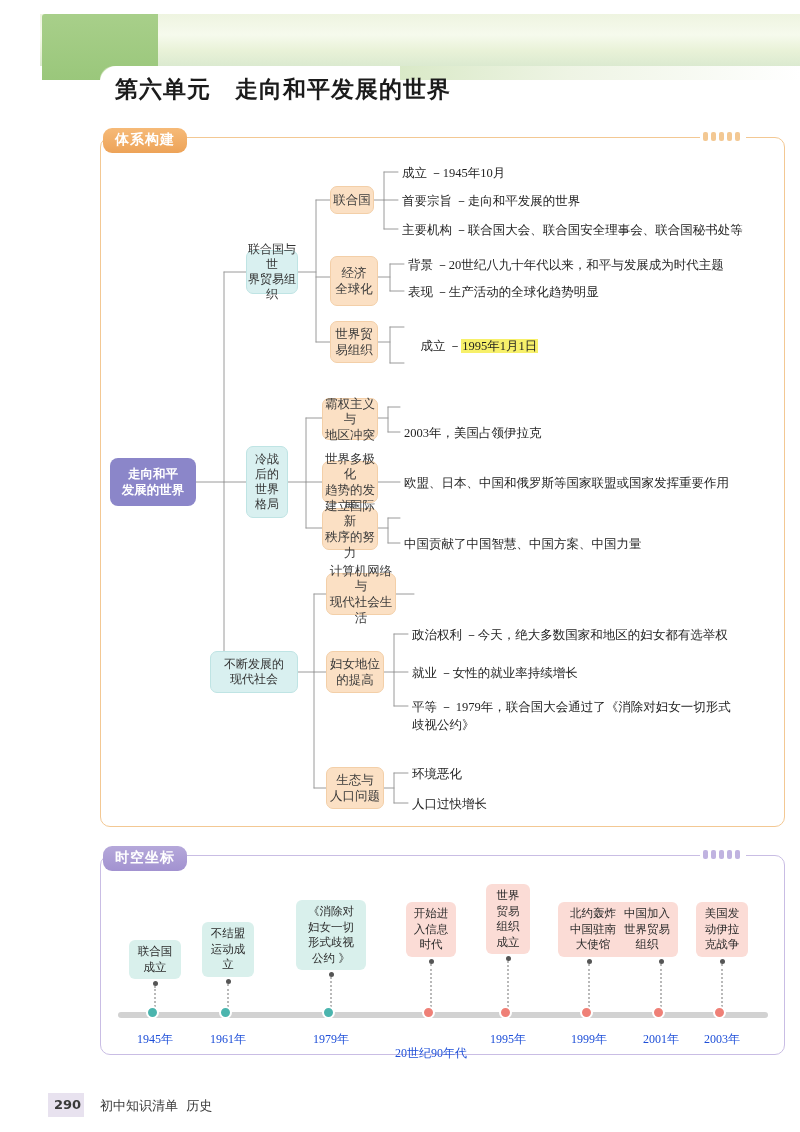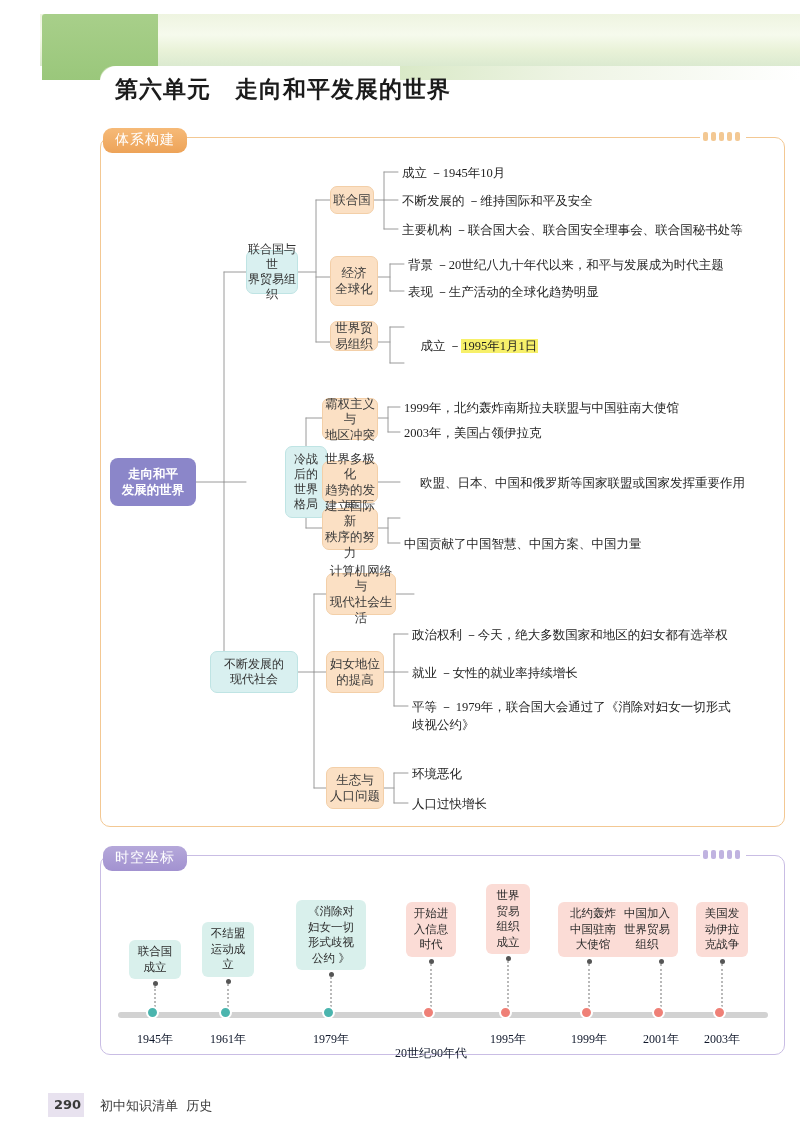--- a/index.html
+++ b/index.html
@@ -40,21 +40,21 @@
     position:absolute; left:115px; top:74px;
     font-family:"DejaVu Sans","Liberation Sans",sans-serif;
     font-weight:700; font-size:23px; color:#1b1b1b; letter-spacing:1px;
     white-space:pre;
   }
 
   
   .sec-badge {
     position:absolute; z-index:6;
     font-family:"DejaVu Sans","Liberation Sans",sans-serif;
-    font-weight:400; font-size:14px; color:#ffffff;
+    font-weight:700; font-size:14px; color:#ffffff;
     padding:3px 12px 4px; border-radius:9px; letter-spacing:1px;
     white-space:nowrap;
   }
   .sec-badge.orange { background:linear-gradient(180deg,#f6ba78 0%,#eda358 100%); }
   .sec-badge.purple { background:linear-gradient(180deg,#b5a8da 0%,#a292d0 100%); }
 
   
   .panel { position:absolute; border-radius:10px; background:#fff; }
   .panel.orange { border:1.6px solid #f3c893; }
   .panel.purple { border:1.6px solid #c9bde4; }
@@ -106,21 +106,21 @@
   .tl-tip { position:absolute; width:5px; height:5px; border-radius:50%; background:#555; z-index:3; }
   .tl-dot {
     position:absolute; width:13px; height:13px; border-radius:50%;
     border:2.5px solid #fff; z-index:4;
   }
   .tl-dot.teal { background:#4bb5ae; }
   .tl-dot.pink { background:#ef8077; }
   .tl-date {
     position:absolute; text-align:center;
     font-family:"Liberation Serif","DejaVu Serif",serif;
-    font-size:12px; color:#0f172a; white-space:nowrap; z-index:3;
+    font-size:12px; color:#1d4ed8; white-space:nowrap; z-index:3;
   }
 
   
   .foot-chip {
     position:absolute; left:48px; top:1093px; width:36px; height:24px;
     background:#e8e2ef;
   }
   .foot-num {
     position:absolute; left:54px; top:1097px;
     font-family:"DejaVu Sans","Liberation Sans",sans-serif;
@@ -230,46 +230,45 @@
   </div>
 
   <div class="node root" style="left:110px; top:458px; width:86px; height:48px;">走向和平
 发展的世界</div>
 
   <div class="node lvl2" style="left:246px; top:250px; width:52px; height:44px;">联合国与世
 界贸易组织</div>
   <div class="node lvl3" style="left:330px; top:186px; width:44px; height:28px;">联合国</div>
   <div class="node lvl3" style="left:330px; top:256px; width:48px; height:50px;">经济
 全球化</div>
-  <div class="node lvl3" style="left:330px; top:321px; width:48px; height:30px;">世界贸
+  <div class="node lvl3" style="left:330px; top:321px; width:48px; height:42px;">世界贸
 易组织</div>
 
   <div class="leaf" style="left:402px; top:164px;">成立 －1945年10月</div>
-  <div class="leaf" style="left:402px; top:192px;">不断发展的 －维持国际和平及安全</div>
+  <div class="leaf" style="left:402px; top:192px;">首要宗旨 －走向和平发展的世界</div>
   <div class="leaf" style="left:402px; top:221px;">主要机构 －联合国大会、联合国安全理事会、联合国秘书处等</div>
   <div class="leaf" style="left:408px; top:256px;">背景 －20世纪八九十年代以来，和平与发展成为时代主题</div>
   <div class="leaf" style="left:408px; top:283px;">表现 －生产活动的全球化趋势明显</div>
   <div class="leaf" style="left:408px; top:319px;">
     <span>成立 －</span><span class="hl">1995年1月1日</span>
   </div>
 
-  <div class="node lvl2" style="left:246px; top:446px; width:42px; height:72px;margin-left:39px;">冷战
+  <div class="node lvl2" style="left:246px; top:446px; width:42px; height:72px;">冷战
 后的
 世界
 格局</div>
   <div class="node lvl3" style="left:322px; top:398px; width:56px; height:42px;">霸权主义与
 地区冲突</div>
   <div class="node lvl3" style="left:322px; top:461px; width:56px; height:42px;">世界多极化
 趋势的发展</div>
   <div class="node lvl3" style="left:322px; top:508px; width:56px; height:42px;">建立国际新
 秩序的努力</div>
 
-  <div class="leaf" style="left:404px; top:399px;">1999年，北约轰炸南斯拉夫联盟与中国驻南大使馆</div>
   <div class="leaf" style="left:404px; top:424px;">2003年，美国占领伊拉克</div>
-  <div class="leaf" style="left:420px; top:474px;">欧盟、日本、中国和俄罗斯等国家联盟或国家发挥重要作用</div>
+  <div class="leaf" style="left:404px; top:474px;">欧盟、日本、中国和俄罗斯等国家联盟或国家发挥重要作用</div>
   <div class="leaf" style="left:404px; top:535px;">中国贡献了中国智慧、中国方案、中国力量</div>
 
   <div class="node lvl2" style="left:210px; top:651px; width:88px; height:42px;">不断发展的
 现代社会</div>
   <div class="node lvl3" style="left:326px; top:573px; width:70px; height:42px;">计算机网络与
 现代社会生活</div>
   <div class="node lvl3" style="left:326px; top:651px; width:58px; height:42px;">妇女地位
 的提高</div>
   <div class="node lvl3" style="left:326px; top:767px; width:58px; height:42px;">生态与
 人口问题</div>

